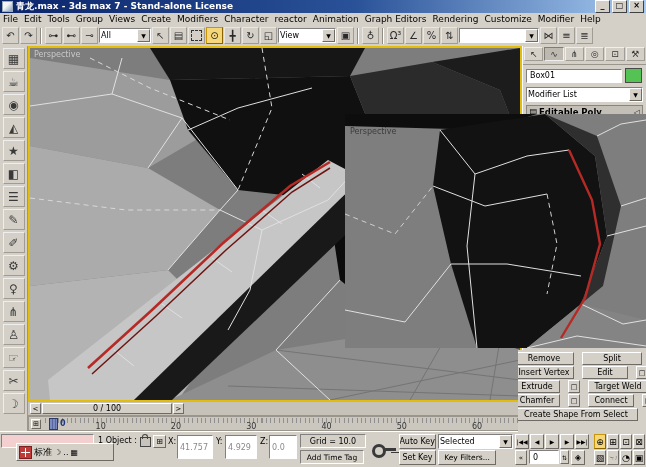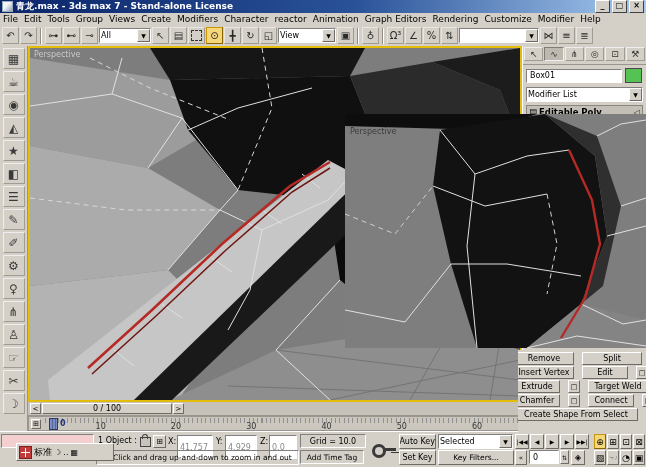--- a/index.html
+++ b/index.html
@@ -108,21 +108,21 @@
     font-size:7.5px;display:flex;align-items:center;justify-content:center;box-sizing:border-box;}
   .keybig{position:absolute;left:371px;top:8px;width:26px;height:18px;}
   .keybig::before{content:"";position:absolute;left:1px;top:4px;width:8px;height:8px;border:3px solid #3a3a3a;border-radius:50%;}
   .keybig::after{content:"";position:absolute;left:14px;top:8px;width:11px;height:3px;background:#3a3a3a;
     box-shadow:5px 3px 0 -1px #3a3a3a, 9px 3px 0 -1px #3a3a3a;}
   .sbtn{position:absolute;height:15px;background:#d4d0c8;border:1px solid;border-color:#fff #6f6b64 #6f6b64 #fff;
     font-size:8px;display:flex;align-items:center;justify-content:center;box-sizing:border-box;overflow:hidden;white-space:nowrap;}
   .akey{left:399px;top:2px;width:37px;justify-content:flex-end;}
   .skey{left:399px;top:18px;width:37px;}
   .seldd{position:absolute;left:438px;top:2px;width:75px;height:15px;}
-  .kfil{left:438px;top:18px;width:76px;font-size:7.5px;}
+  .kfil{left:438px;top:18px;width:58px;font-size:7.5px;}
   .pbrow{position:absolute;left:515px;top:2px;display:flex;gap:1px;}
   .pbrow span{width:14px;height:15px;display:flex;align-items:center;justify-content:center;font-size:6px;
     background:#d4d0c8;border:1px solid;border-color:#fff #6f6b64 #6f6b64 #fff;box-sizing:border-box;}
   .prevkey{left:515px;top:18px;width:12px;font-size:7px;}
   .framef{position:absolute;left:529px;top:18px;width:30px;height:14px;background:#fff;border:1px solid;
     border-color:#808080 #fff #fff #808080;font-size:8px;display:flex;align-items:center;padding-left:3px;box-sizing:border-box;}
   .spin{left:560px;top:18px;width:9px;height:14px;font-size:6px;padding:0;}
   .kmode{left:571px;top:18px;width:14px;font-size:8px;}
   .navrow{position:absolute;display:flex;gap:1px;}
   .nav1{left:594px;top:2px;} .nav2{left:594px;top:18px;}
@@ -406,21 +406,20 @@
     <span class="lock-icon"></span>
     <span class="absrel" data-bind="status.absrel_glyph">⊞</span>
     <span class="coordlab" style="left:168px" data-bind="status.x_label">X:</span>
     <span class="cf" style="left:177px;width:36px" data-bind="status.x_value">41.757</span>
     <span class="coordlab" style="left:216px" data-bind="status.y_label">Y:</span>
     <span class="cf" style="left:225px;width:32px" data-bind="status.y_value">4.929</span>
     <span class="coordlab" style="left:260px" data-bind="status.z_label">Z:</span>
     <span class="cf" style="left:269px;width:28px" data-bind="status.z_value">0.0</span>
     <span class="gridbox" data-bind="status.grid">Grid = 10.0</span>
     <span class="timetag" data-bind="status.add_time_tag">Add Time Tag</span>
-    <span class="prompt" data-bind="status.prompt">Click and drag up-and-down to zoom in and out</span>
     <span class="keybig"></span>
     <span class="sbtn akey" data-bind="animation.auto_key">Auto Key</span>
     <span class="sbtn skey" data-bind="animation.set_key">Set Key</span>
     <span class="dd seldd">
       <span data-bind="animation.selected_value">Selected</span>
       <span class="arrow">▼</span>
     </span>
     <span class="sbtn kfil" data-bind="animation.key_filters">Key Filters...</span>
     <span class="pbrow" data-bind-list="animation.playback_icons">
         <span>|◀◀</span>

